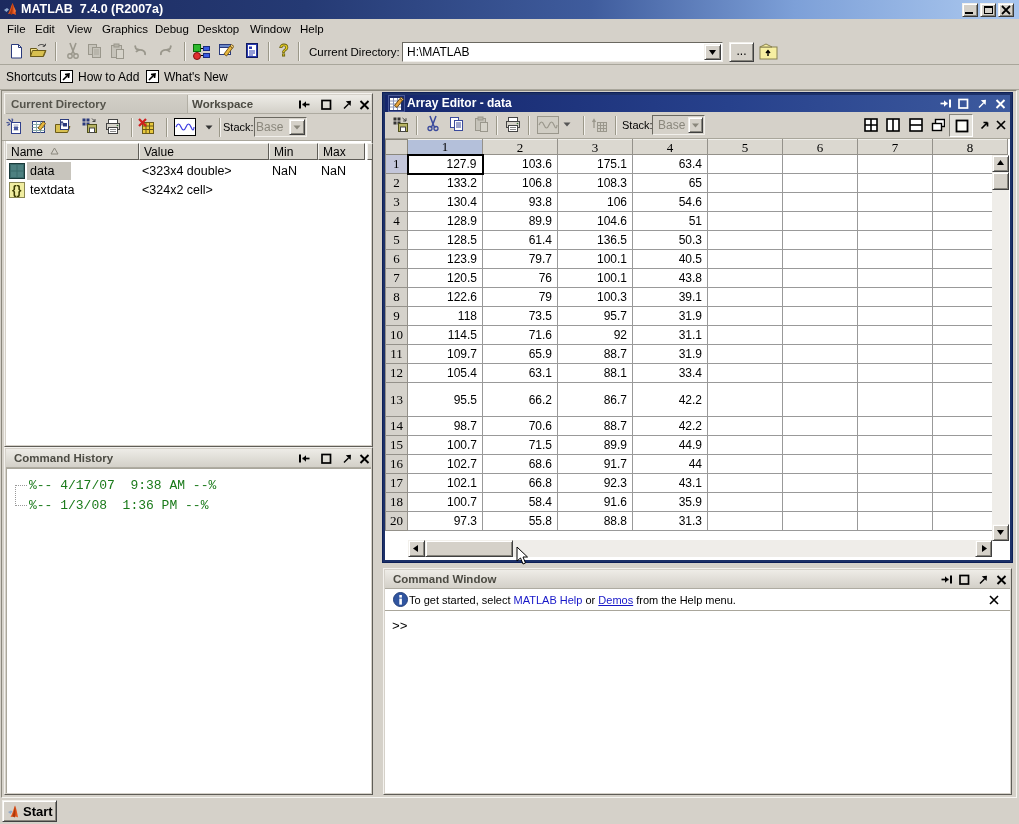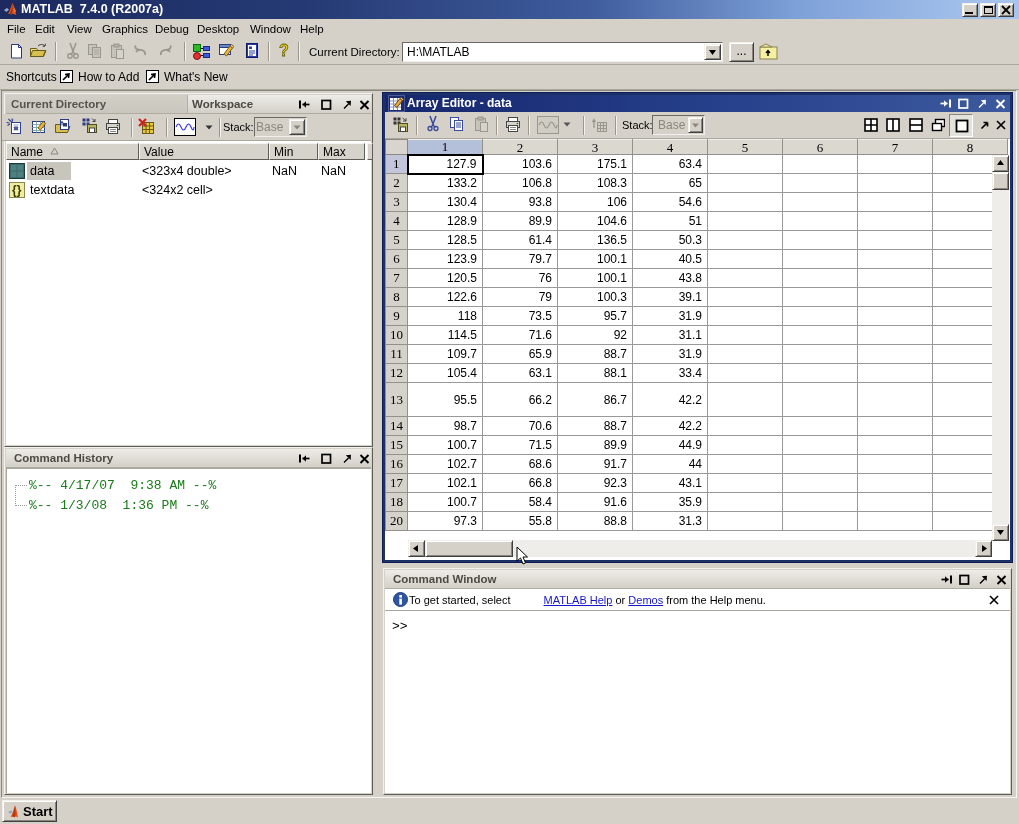--- a/index.html
+++ b/index.html
@@ -654,21 +654,21 @@
           <path d="M4.8 3.2 L10 2.8 L9.6 8 Z" fill="#000"></path>
         </svg><svg class="abs" style="left:610px;top:3px;" width="13" height="13" viewBox="0 0 13 13">
           <path d="M2.5 3 L10.5 11 M10.5 3 L2.5 11" stroke="#000" stroke-width="1.9" fill="none"></path>
         </svg></span></div>
  <div style="position:absolute;left:1px;top:20px;right:1px;height:22px;background:#fff;border-bottom:1px solid #a9a69b;">
    <svg class="abs" style="left:8px;top:3px" width="15" height="15" viewBox="0 0 15 15">
         <circle cx="7.5" cy="7.5" r="7" fill="#3055a0" stroke="#24407c"></circle>
         <rect x="6.3" y="3" width="2.6" height="2.6" fill="#fff"></rect>
         <rect x="6.3" y="6.6" width="2.6" height="6" fill="#fff"></rect>
       </svg>
-   <span class="abs" style="left:24px;top:5px;font-size:11px;">To get started, select <span style="color:#1616c8;text-decoration:underline;margin-left:30px;">MATLAB Help</span> or <span style="color:#1616c8;text-decoration:underline;">Demos</span> from the Help menu.</span>
+   <span class="abs" style="left:24px;top:5px;font-size:11px;">To get started, select <span style="color:#1616c8;">MATLAB Help</span> or <span style="color:#1616c8;text-decoration:underline;">Demos</span> from the Help menu.</span>
    <svg class="abs" style="left:603px;top:5px;" width="12" height="12" viewBox="0 0 12 12">
         <path d="M2 2 L10 10 M10 2 L2 10" stroke="#000" stroke-width="1.6"></path>
       </svg>
  </div>
  <div style="position:absolute;left:1px;top:42px;right:1px;bottom:1px;background:#fff;">
    <span class="mono" style="position:absolute;left:7px;top:8px;font-size:13px;">&gt;&gt;</span>
  </div>
 </div>
 <svg class="abs" style="left:1002px;top:807px;" width="15" height="15" viewBox="0 0 13 13">
     <path d="M14 1 L1 14 M14 6 L6 14 M14 11 L11 14" stroke="#9a978c" stroke-width="1.6"></path>

